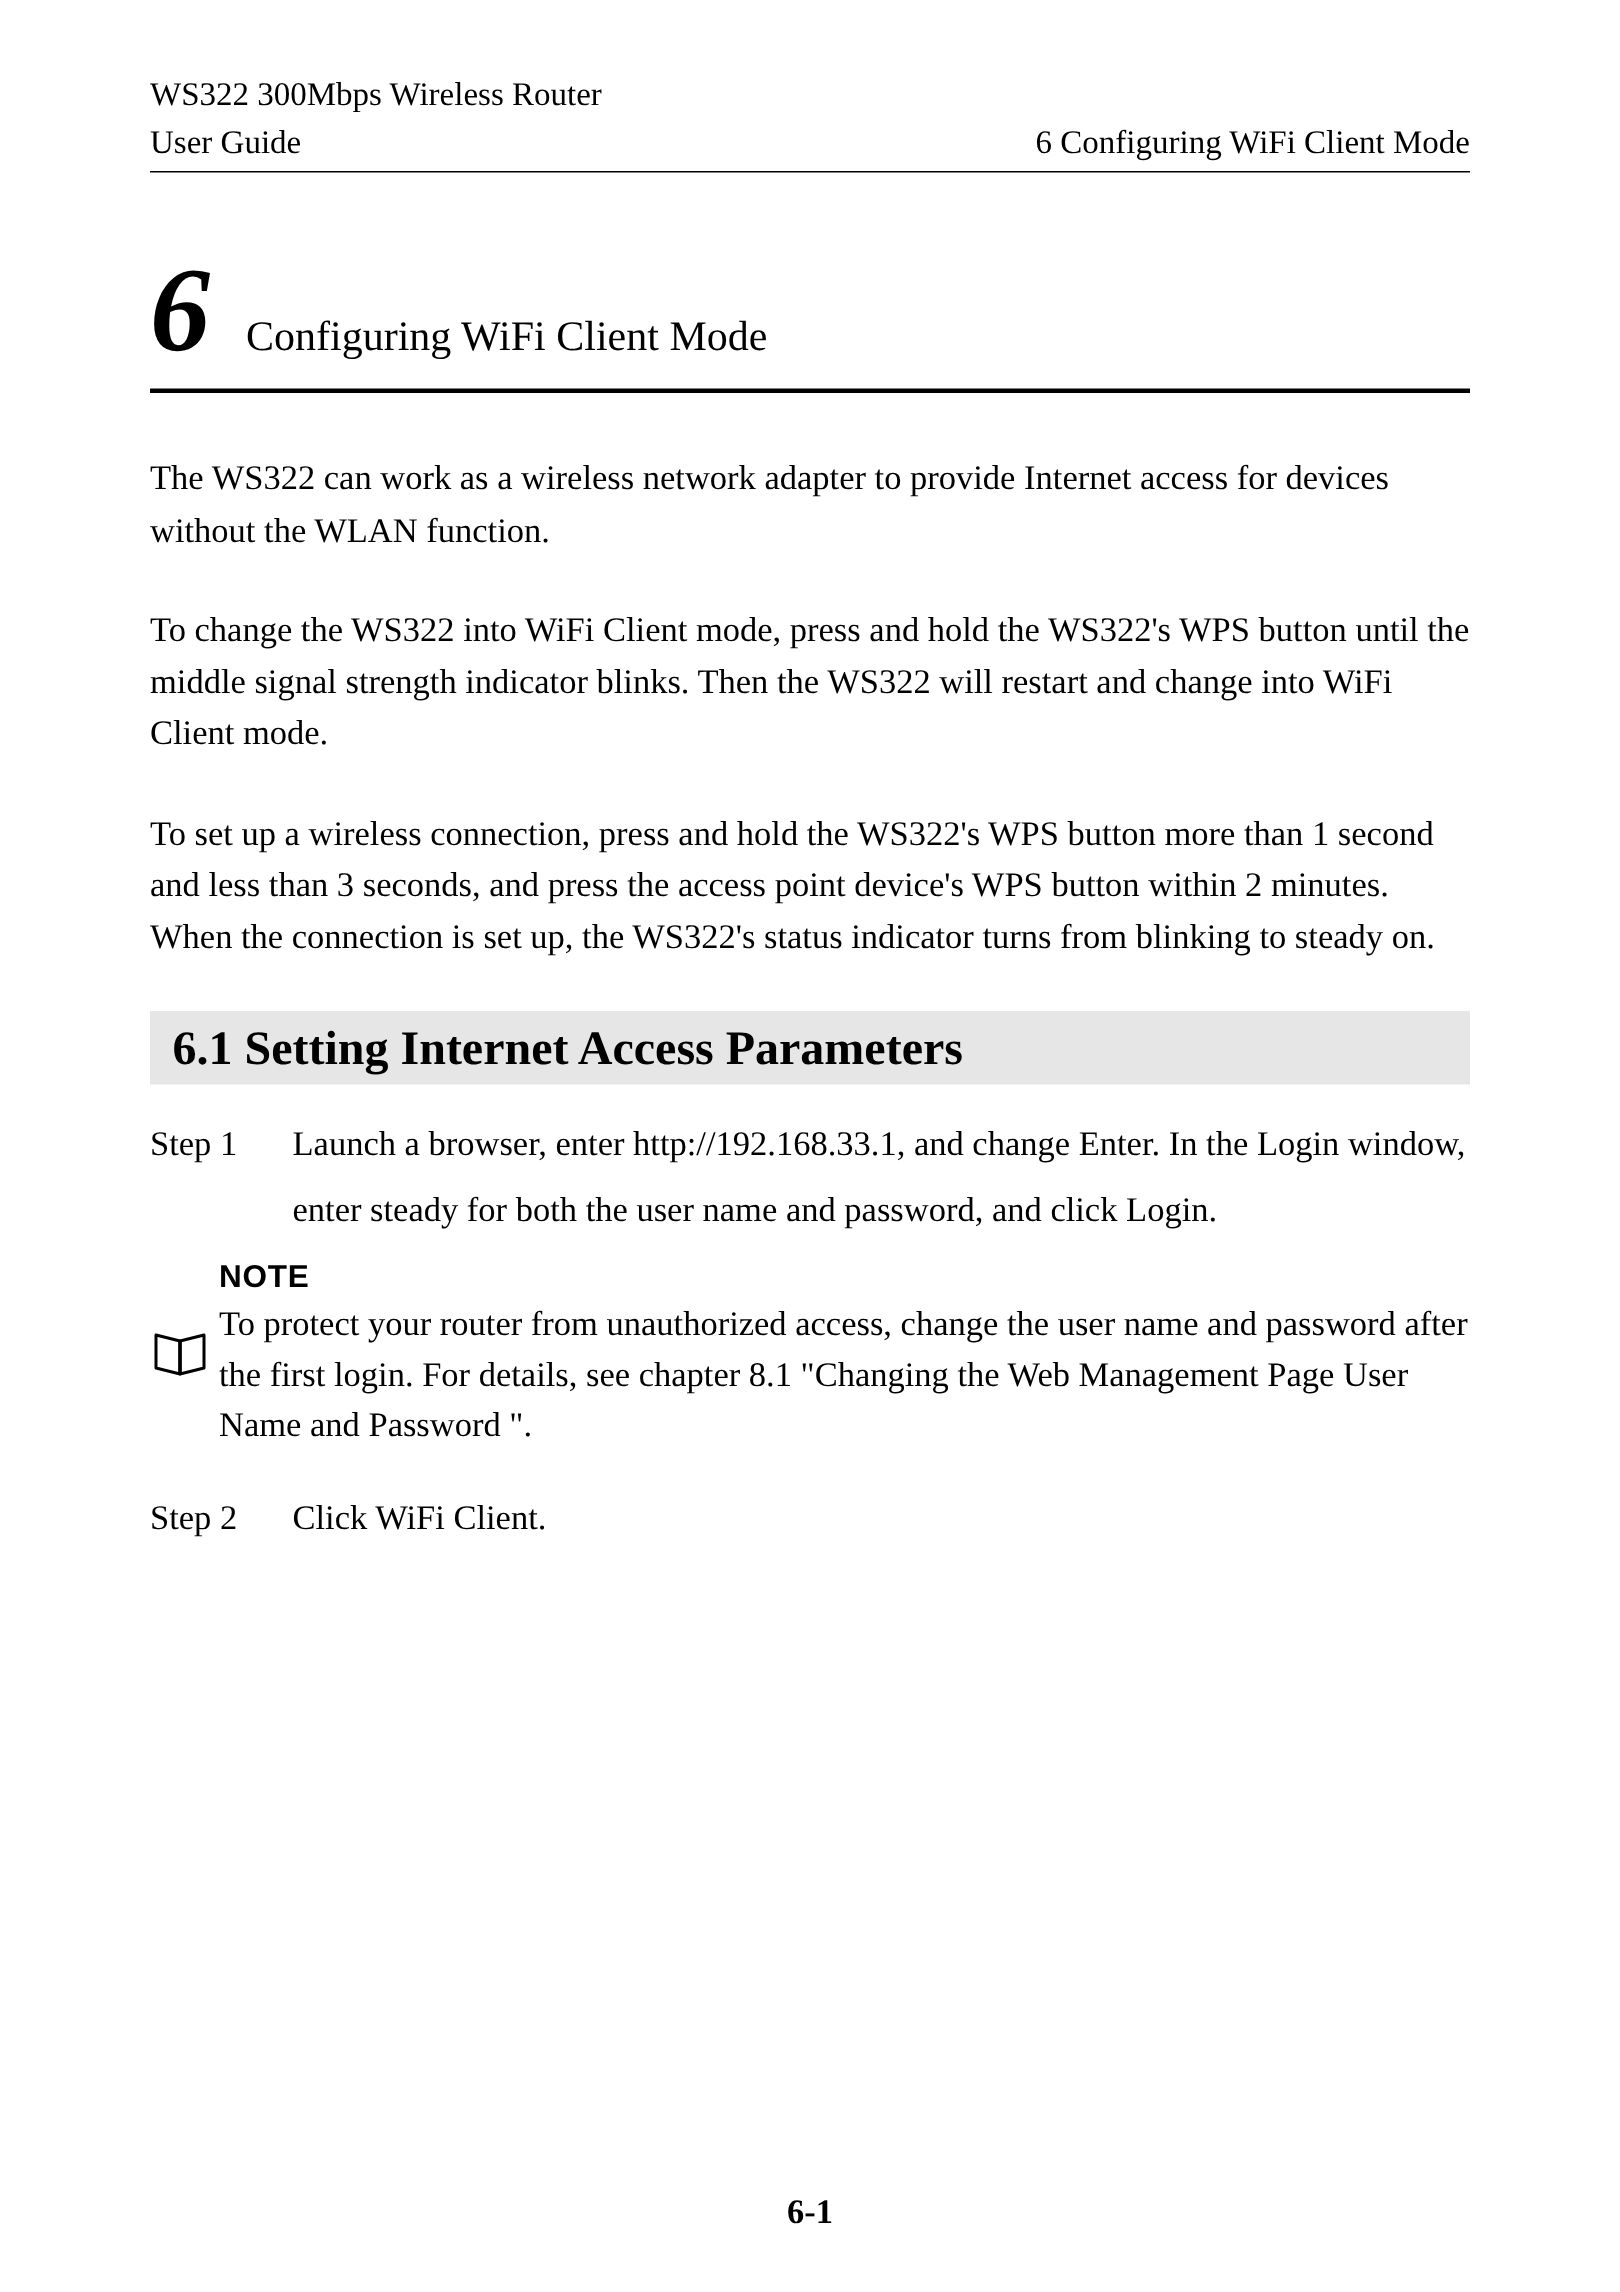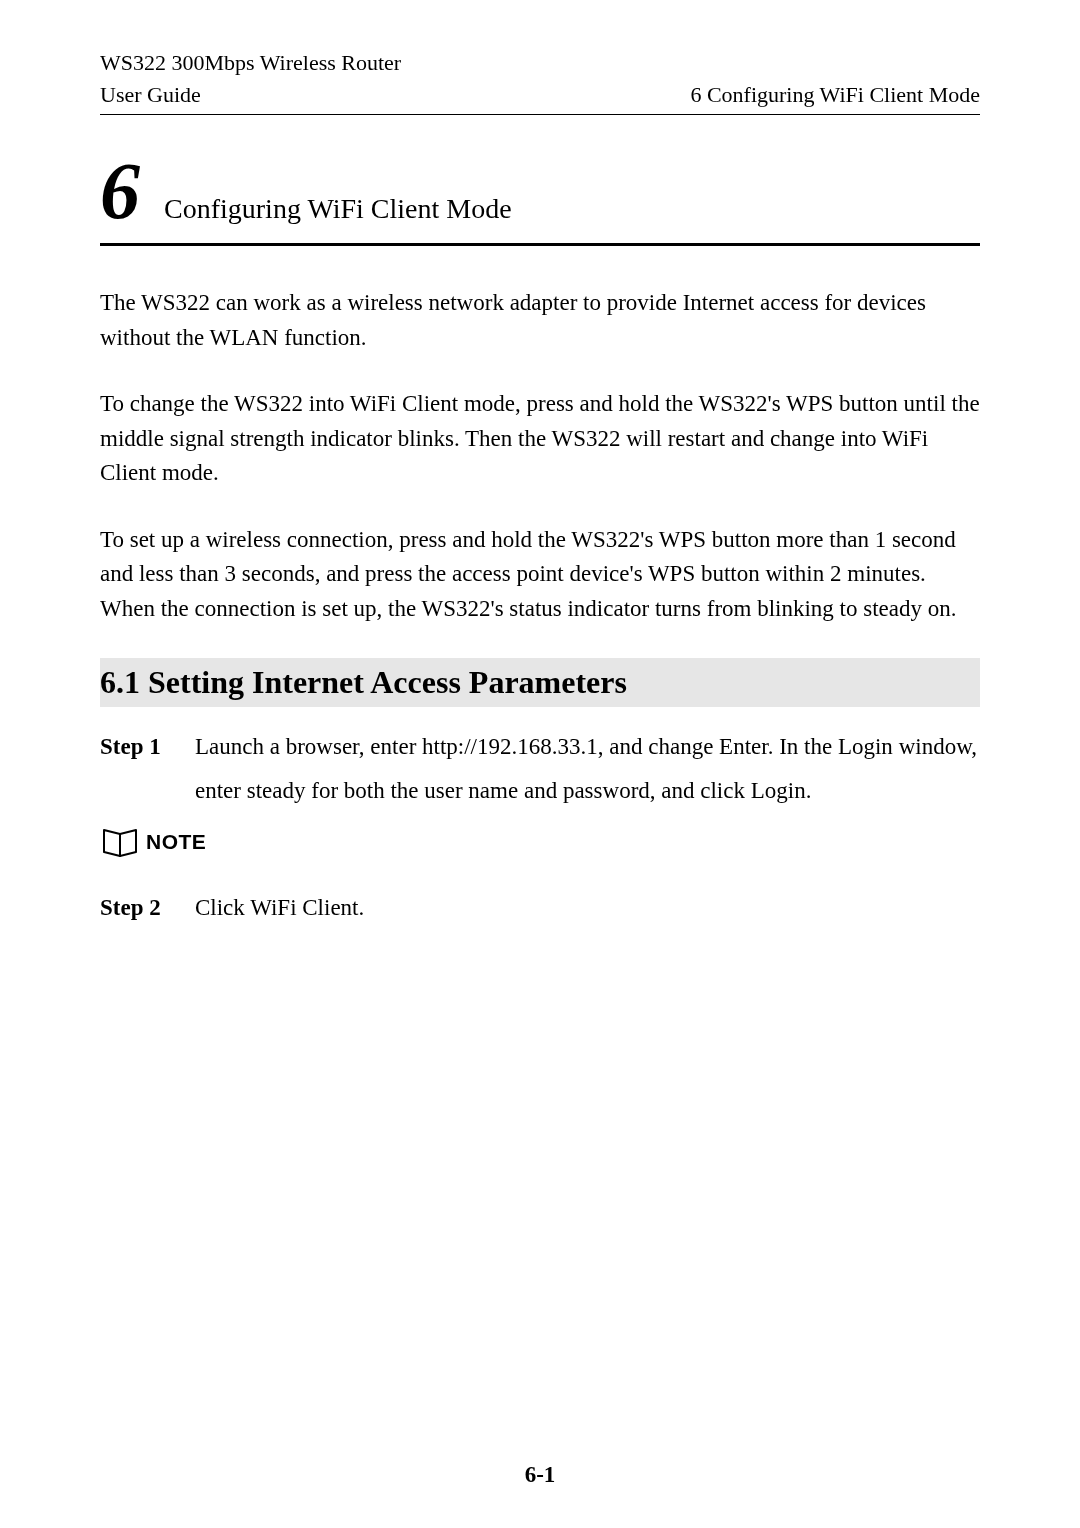--- a/index.html
+++ b/index.html
@@ -19,21 +19,21 @@
     .doc-header-top {
       font-size: 22px;
       margin-bottom: 6px;
     }
     .doc-header-row {
       display: flex;
       justify-content: space-between;
       font-size: 22px;
       border-bottom: 1.5px solid #000;
       padding-bottom: 6px;
-      margin-bottom: 36px;
+      margin-bottom: 52px;
       align-items: flex-end;
     }
     .chapter-heading {
       display: flex;
       align-items: baseline;
       border-bottom: 3px solid #000;
       padding-bottom: 12px;
       margin-bottom: 40px;
     }
     .chapter-number {
@@ -52,32 +52,32 @@
     .body-para {
       font-size: 23px;
       line-height: 1.5;
       margin-bottom: 32px;
     }
     .section-heading {
       font-family: Georgia, "Times New Roman", serif;
       background: #e6e6e6;
       font-weight: bold;
       font-size: 32px;
-      padding: 6px 0;
+      padding: 6px 15px;
       margin-top: 20px;
       margin-bottom: 18px;
     }
     .step-row {
       display: flex;
       font-size: 23px;
       line-height: 1.9;
       margin-bottom: 10px;
     }
     .step-label {
-      font-weight: bold;
+      font-weight: normal;
       width: 95px;
       flex-shrink: 0;
     }
     .step-body {
       flex: 1;
     }
     .note-block {
       display: flex;
       align-items: center;
       margin: 12px 0 24px 0;
@@ -143,20 +143,21 @@
 <div class="note-block">
   <div class="note-icon">
     <svg viewBox="0 0 40 32" width="40" height="32">
       <path d="M4 4 L4 26 L20 30 L20 8 L4 4 Z" fill="none" stroke="#000" stroke-width="2" stroke-linejoin="round"></path>
       <path d="M36 4 L36 26 L20 30 L20 8 L36 4 Z" fill="none" stroke="#000" stroke-width="2" stroke-linejoin="round"></path>
       <line x1="20" y1="8" x2="20" y2="30" stroke="#000" stroke-width="2"></line>
     </svg>
   </div>
   <div class="note-content">
     <div class="note-label">NOTE</div>
+    <div class="note-text">To protect your router from unauthorized access, change the user name and password after the first login. For details, see chapter 8.1  "Changing the Web Management Page User Name and Password ".</div>
   </div>
 </div>
 
 <div class="step-row">
   <div class="step-label">Step 2</div>
   <div class="step-body">
     <span>Click </span><b>WiFi Client</b><span>.</span>
   </div>
 </div>
 

